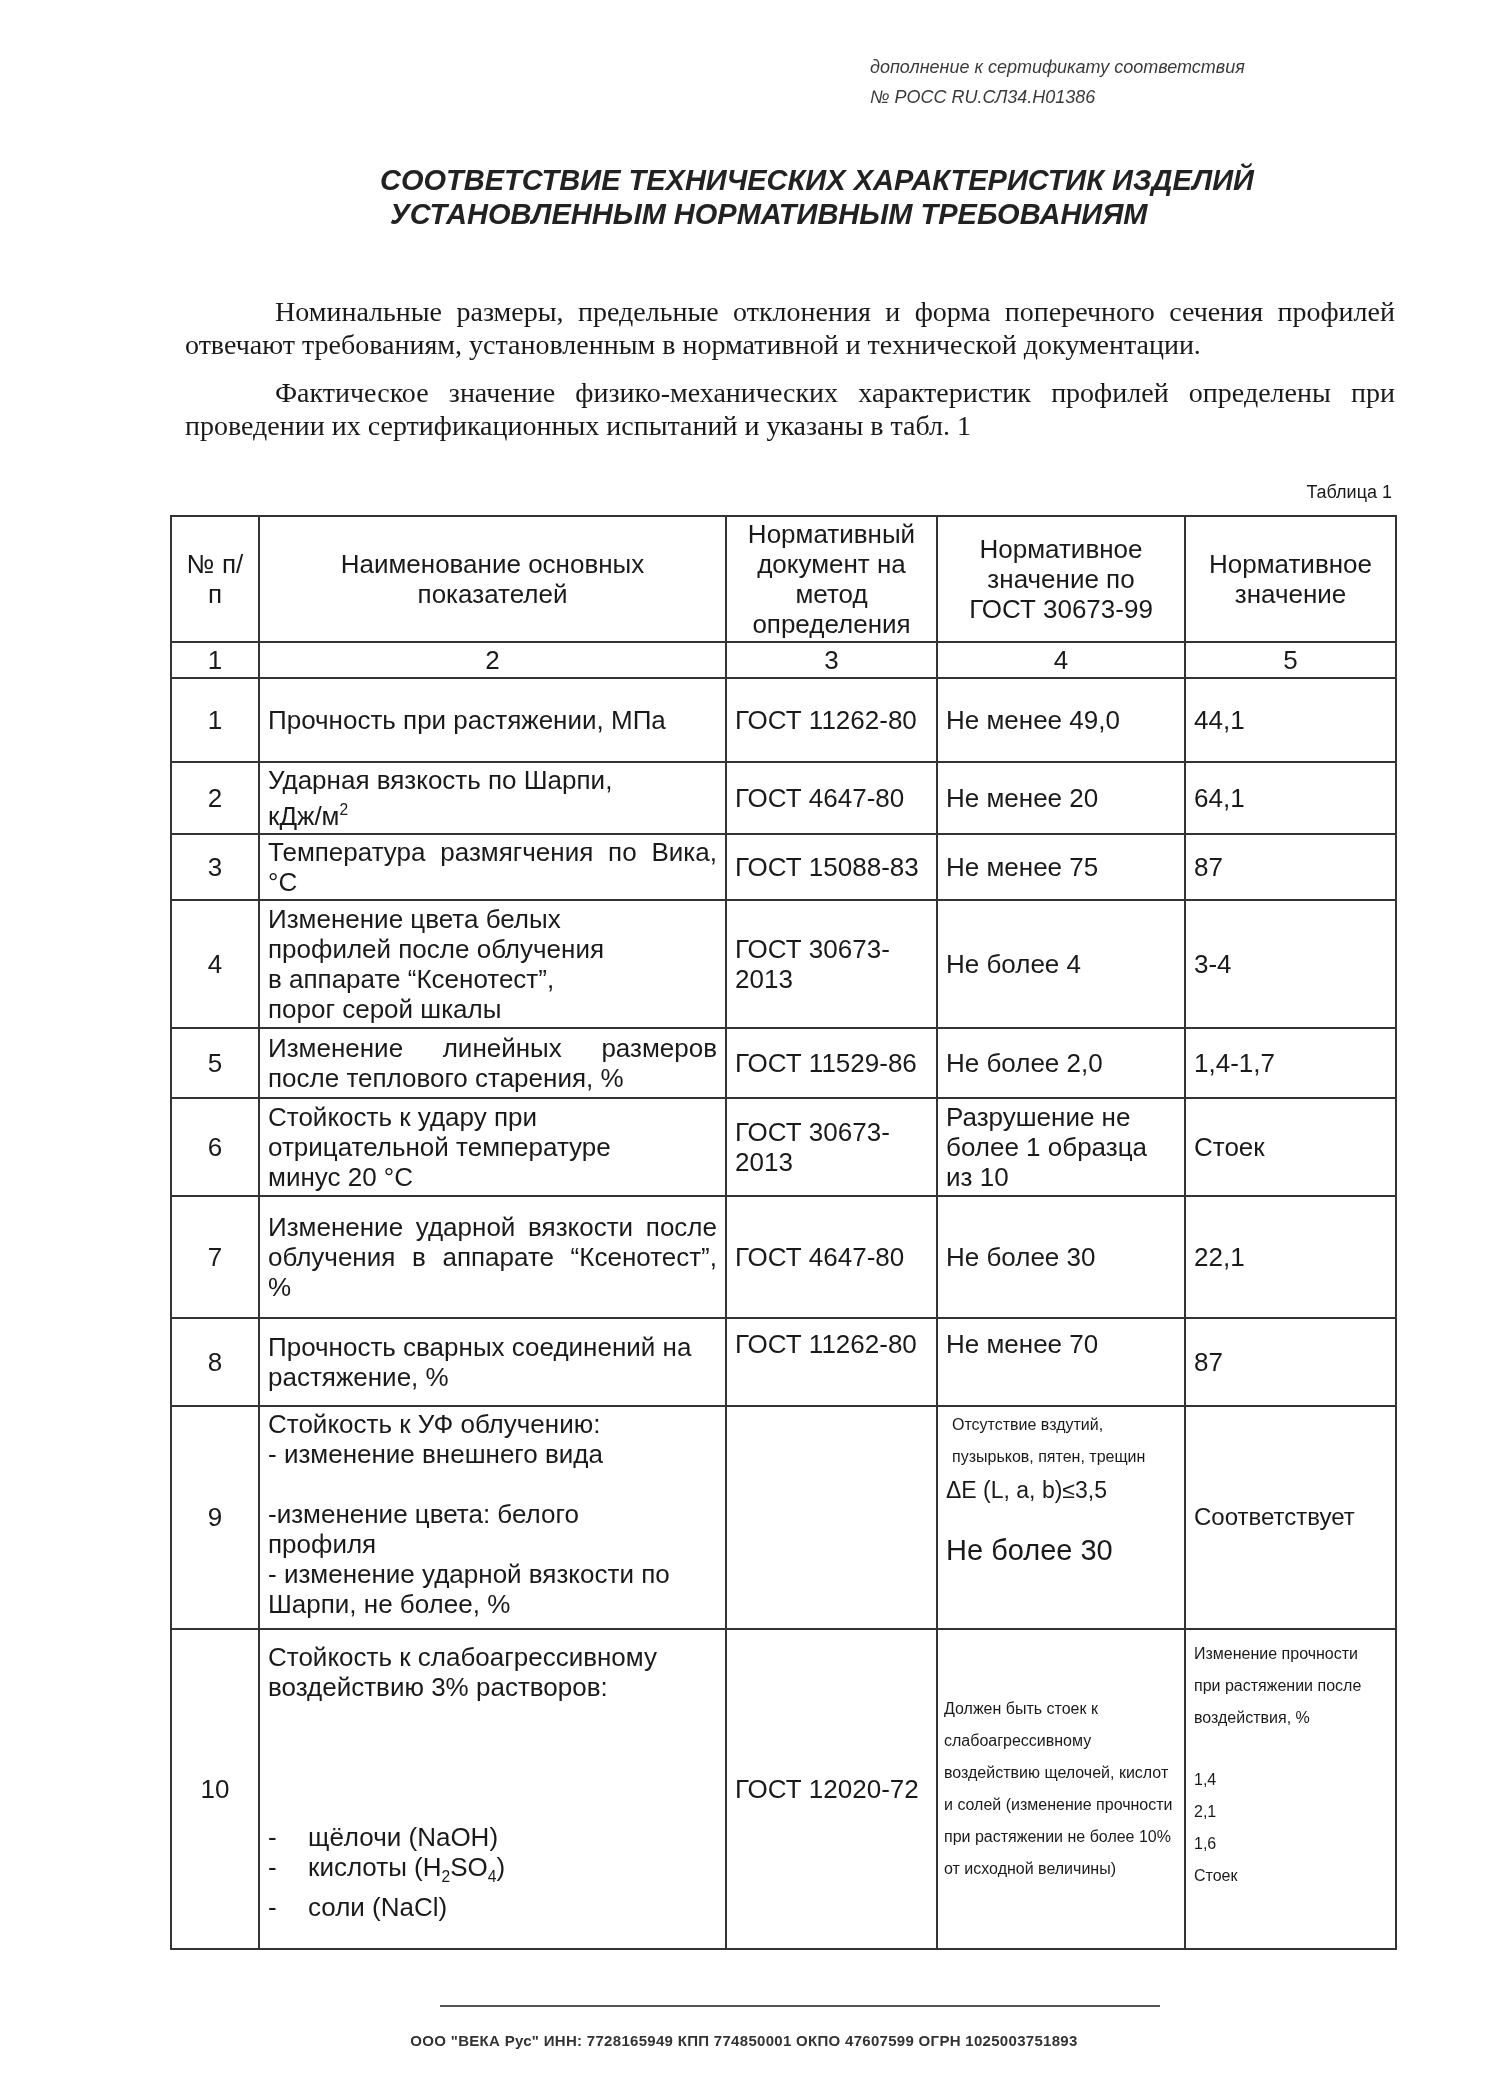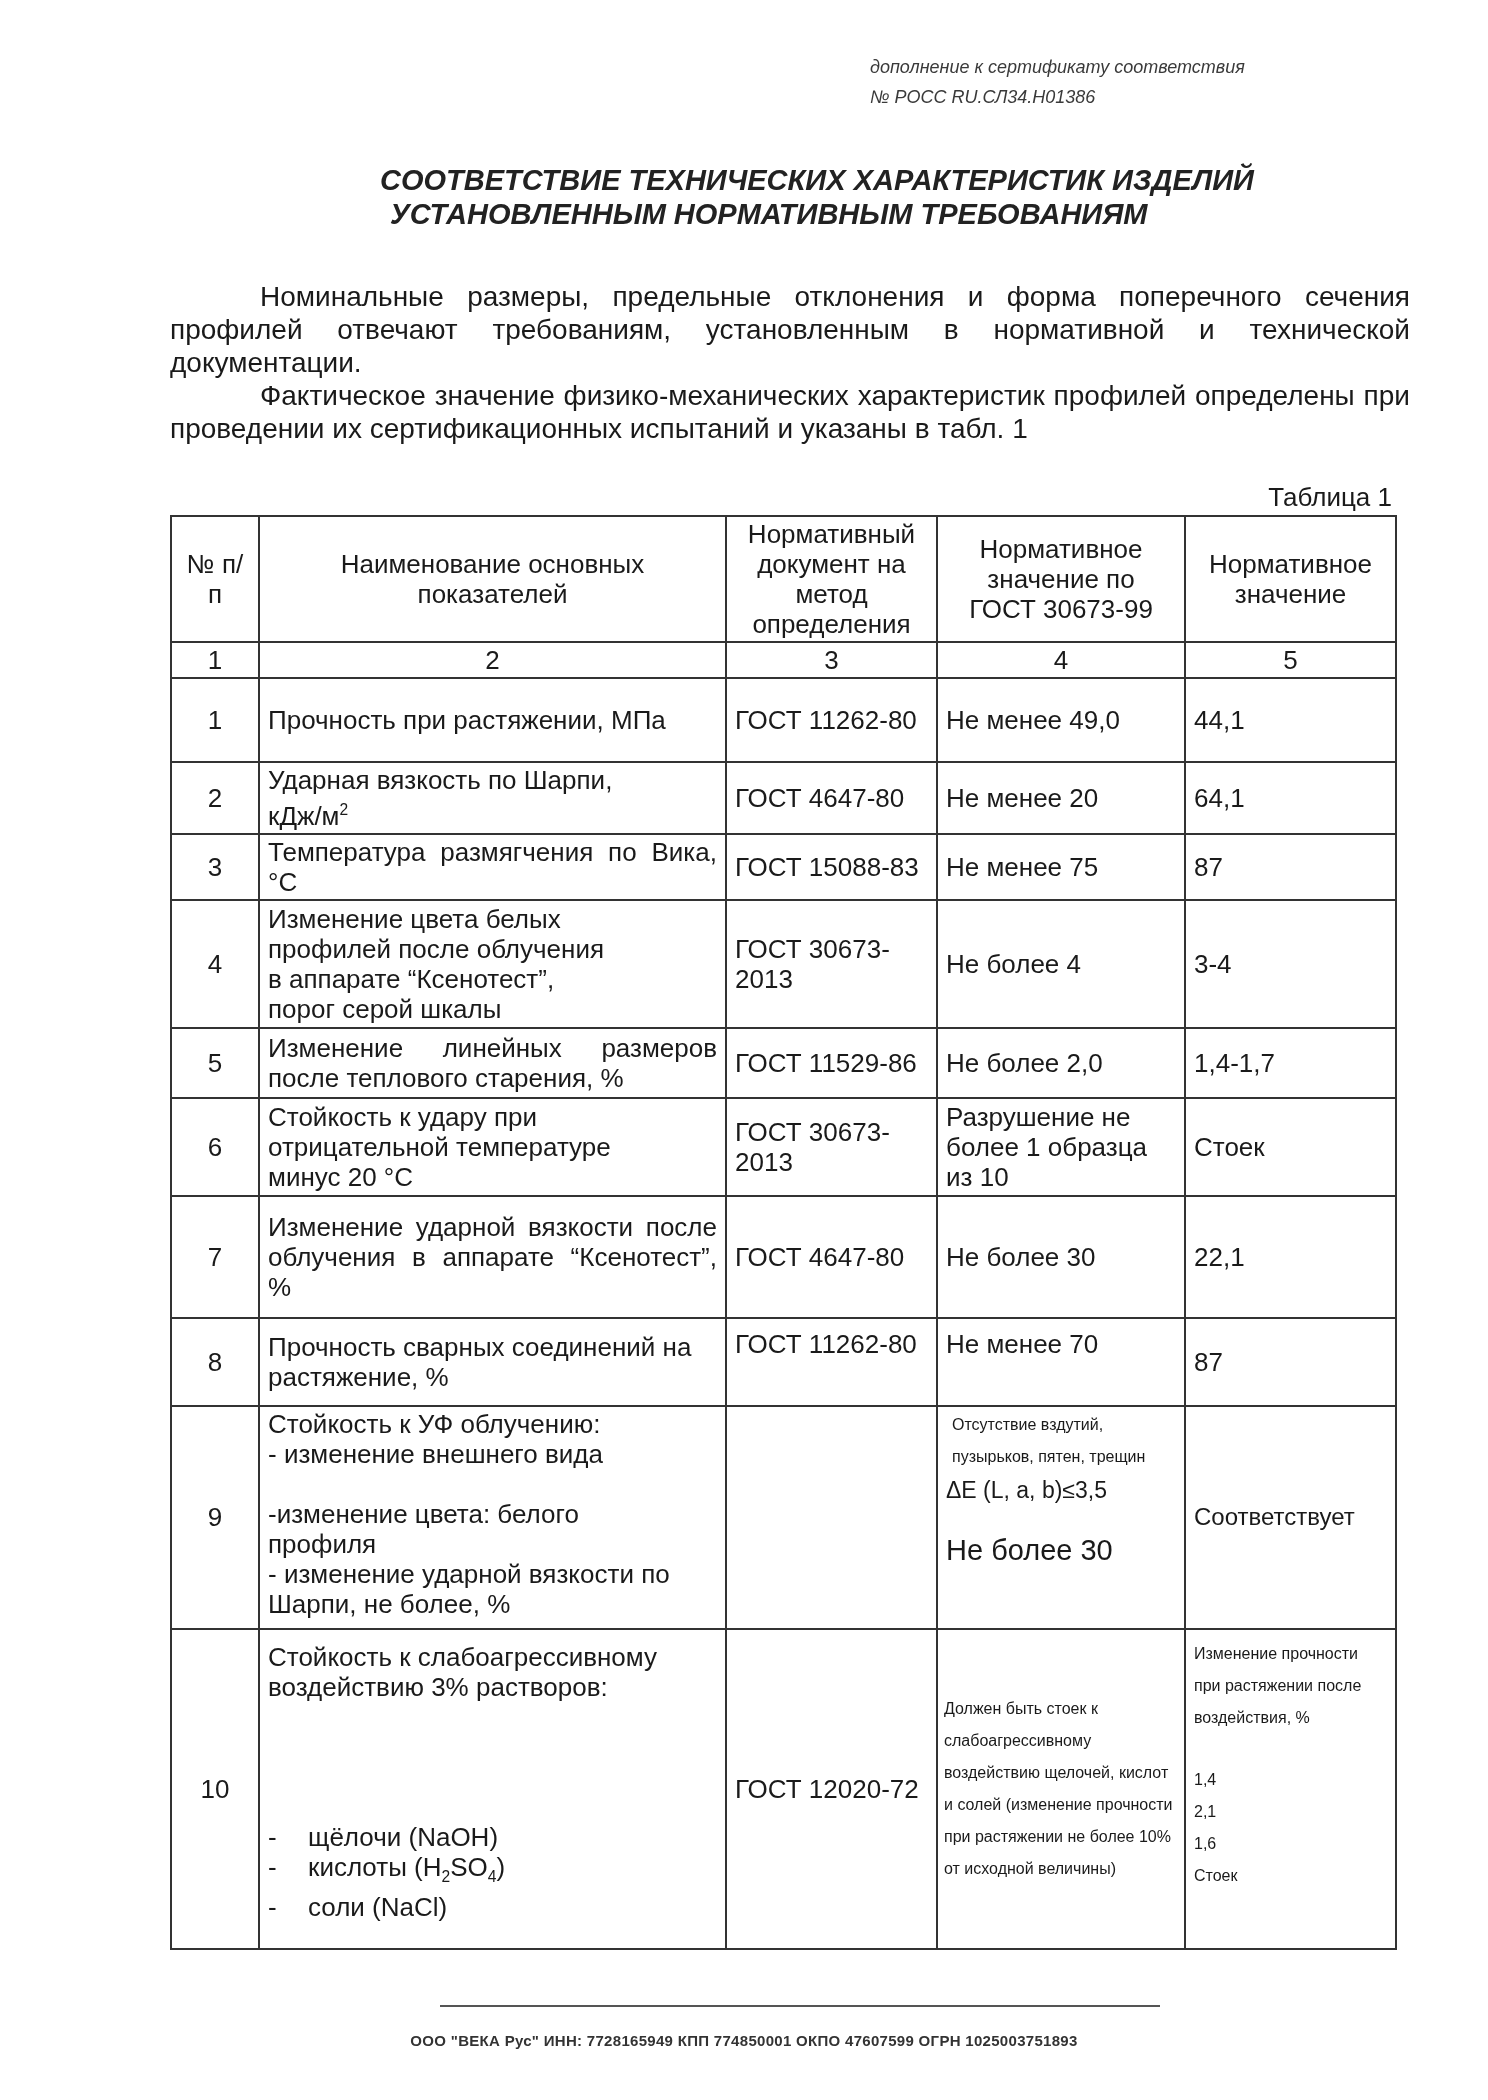--- a/index.html
+++ b/index.html
@@ -6,22 +6,22 @@
   body { width: 1488px; height: 2100px; position: relative; overflow: hidden;
          font-family: "Liberation Sans", "DejaVu Sans", sans-serif; color: #1a1a1a; }
   .cert-header { position: absolute; left: 870px; top: 52px; width: 560px;
                  font-style: italic; font-size: 18px; line-height: 30px; color: #3a3a3a; }
   .cert-header div { white-space: nowrap; }
   .page-title { position: absolute; left: 380px; top: 163px; width: 960px;
                 font-weight: bold; font-size: 29px; line-height: 34px; color: #222; }
   .page-title div { white-space: nowrap; font-style: italic; }
   .intro { position: absolute; left: 170px; top: 280px; width: 1240px;
            font-size: 28px; line-height: 33px; text-align: justify; }
-  .intro p { margin: 0; text-indent: 90px; }
-  .table-caption { position: absolute; right: 96px; top: 482px; font-size: 26px; }
+  .intro p { margin: 15px; text-indent: 90px; font-family: Liberation Serif, serif; }
+  .table-caption { position: absolute; right: 96px; top: 482px; font-size: 18px; }
   table.spec { position: absolute; left: 170px; top: 515px; width: 1225px;
                border-collapse: collapse; table-layout: fixed; font-size: 26px; line-height: 30px; }
   table.spec td, table.spec th { border: 2px solid #333; padding: 2px 8px; vertical-align: middle;
                                   font-weight: normal; }
   table.spec th { text-align: center; }
   .c1 { text-align: center; }
   .c2 { text-align: left; }
   .c3, .c4, .c5 { text-align: left; }
   .just { text-align: justify; text-align-last: left; }
   .small { font-size: 16px; line-height: 32px; }

